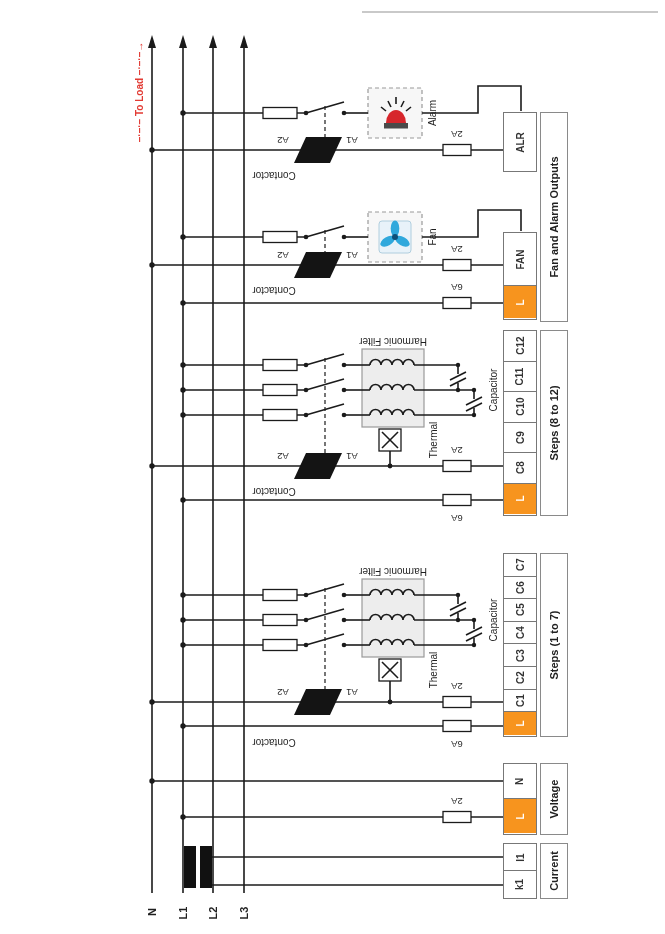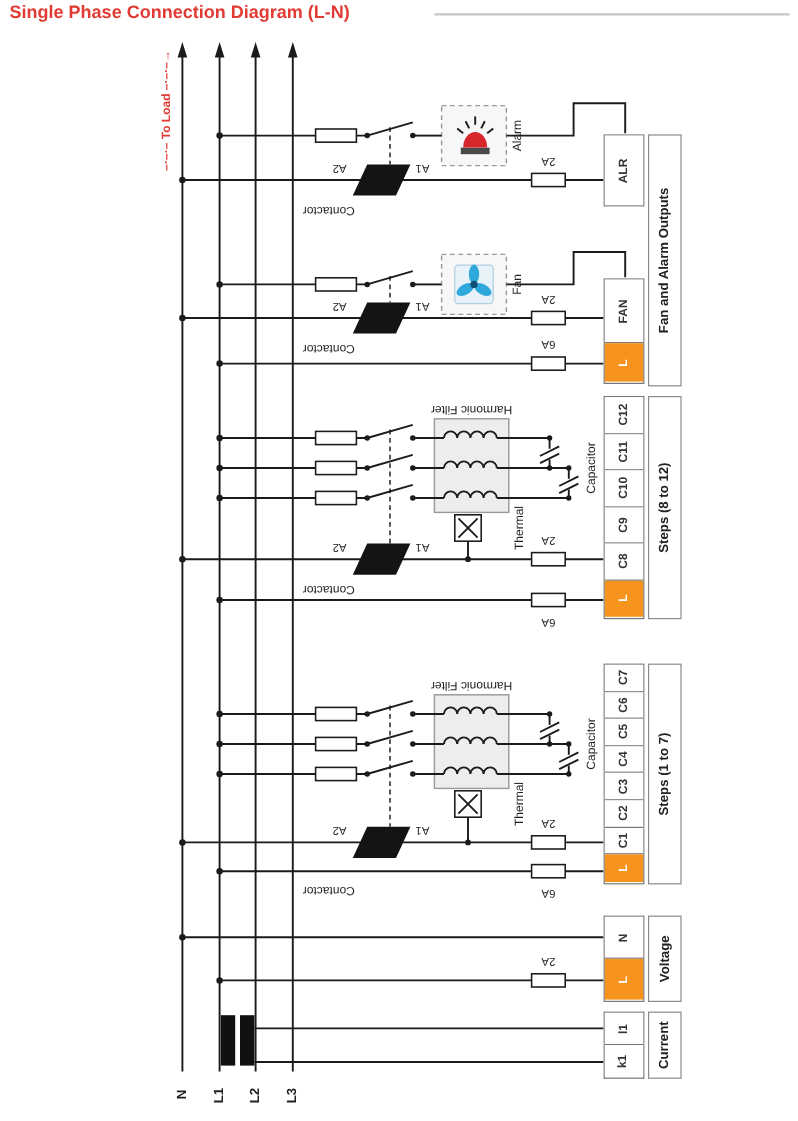--- a/index.html
+++ b/index.html
@@ -40,21 +40,20 @@
   .cell.orange span{color:#fff;}
   .desc{position:absolute;left:540px;width:28px;border:1.2px solid #8a8a8a;box-sizing:border-box;
         display:flex;align-items:center;justify-content:center;background:#fff;}
   .desc span{transform:rotate(-90deg);font-size: 11px;font-weight:bold;color:#222;white-space:nowrap;}
 </style>
 </head>
 <body>
 
 <div class="stage">
 
-  <div class="title">Single Phase Connection Diagram (L-N)</div>
   <div class="rule"></div>
 
   <svg class="wires" width="665" height="934" viewBox="0 0 665 934">
 
     <g>
       <rect class="filterbox" x="362" y="349" width="62" height="78"></rect>
       <rect class="filterbox" x="362" y="579" width="62" height="78"></rect>
     </g>
 
     <g>

